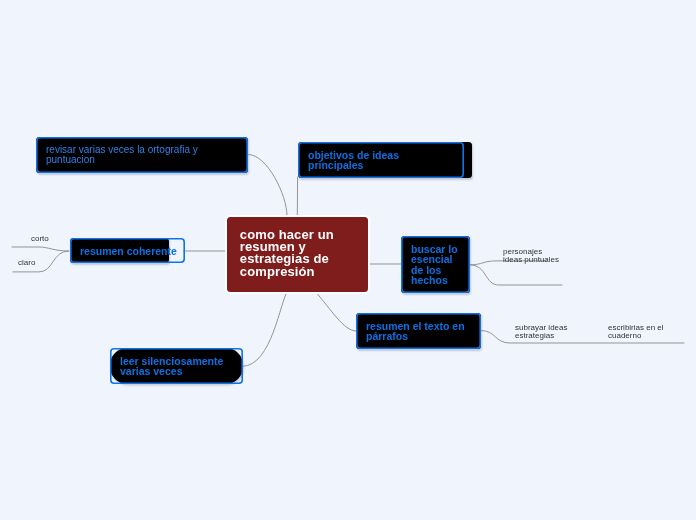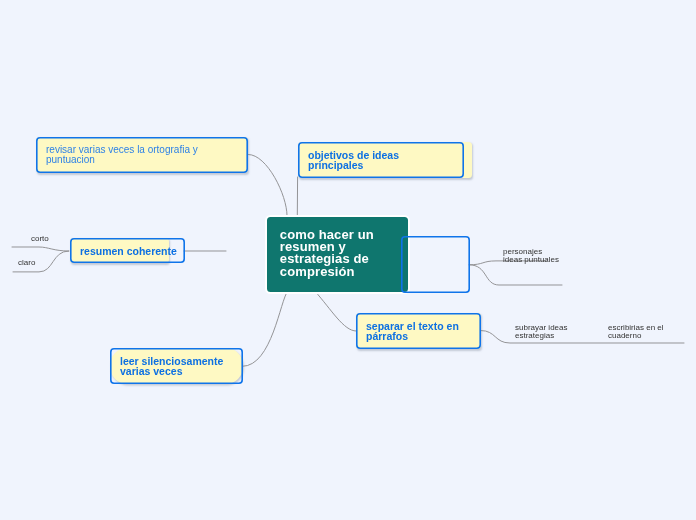--- a/index.html
+++ b/index.html
@@ -4,29 +4,29 @@
 <title>Mind Map</title>
 <style>
   html,body{margin:0;padding:0;}
   body{width:696px;height:520px;background:#f0f4fd;overflow:hidden;
        font-family:"Liberation Sans",sans-serif;}
   #canvas{position:relative;width:696px;height:520px;}
   svg.links{position:absolute;left:0;top:0;width:696px;height:520px;
             pointer-events:none;}
   svg.frames{position:absolute;left:0;top:0;width:696px;height:520px;z-index:5;
              pointer-events:none;}
-  .node{position:absolute;box-sizing:border-box;background:#fef9c3;
+  .node{position:absolute;box-sizing:border-box;background:#000000;
         border:1.6px solid transparent;border-radius:3.5px;color:#0d70e2;
         font-weight:bold;font-size:10.5px;line-height:10.4px;
         display:flex;align-items:center;
         box-shadow:1px 1.5px 2px rgba(110,120,140,.35);}
   .node .txt{padding:0 9px;white-space:pre;position:relative;top:0.3px;}
-  .central{background:#0f766e;border:2.2px solid #ffffff;color:#ffffff;
+  .central{background:#7f1d1d;border:2.2px solid #ffffff;color:#ffffff;
            border-radius:5.5px;font-size:13px;line-height:12.2px;
-           box-shadow:none;margin-left:40px;}
+           box-shadow:none;}
   .central .txt{padding:0 0 0 13px;position:relative;top:-1px;letter-spacing:0.12px;}
   .plain{font-weight:normal;font-size:10px;line-height:10.2px;color:#2e82e6;}
   .leaf{position:absolute;color:#333333;font-size:8px;font-weight:normal;
         line-height:8px;white-space:pre;}
 </style>
 </head>
 <body>
 
 <div id="canvas">
   <svg class="links" viewBox="0 0 696 520">
@@ -59,23 +59,29 @@
     <span class="txt">como hacer un
 resumen y
 estrategias de
 compresión</span>
   </div>
 
   <div class="node" style="left:70px;top:238px;width:99px;height:25px;">
     <span class="txt">resumen coherente</span>
   </div>
 
+  <div class="node" style="left:401px;top:236px;width:69px;height:57px;">
+    <span class="txt">buscar lo
+esencial
+de los
+hechos</span>
+  </div>
 
   <div class="node" style="left:356px;top:313px;width:125px;height:36px;">
-    <span class="txt">separar el texto en
+    <span class="txt">resumen el texto en
 párrafos</span>
   </div>
 
   <div class="node" style="left:110px;top:348px;width:133px;height:36px;border-radius:17px;">
     <span class="txt">leer silenciosamente
 varias veces</span>
   </div>
 
   <svg class="frames" viewBox="0 0 696 520">
     <g fill="none" stroke="#0f74ea" stroke-width="1.6">

